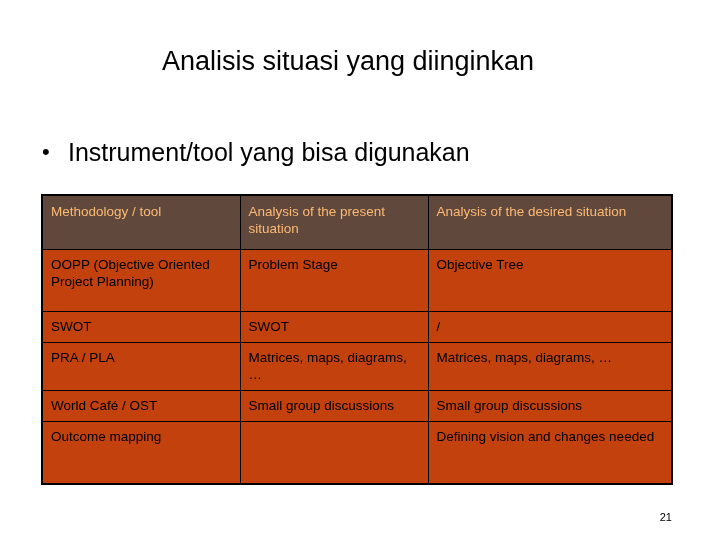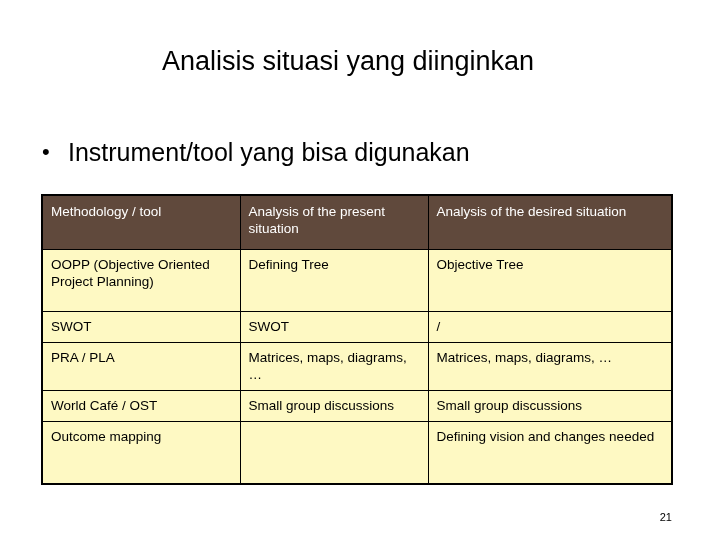--- a/index.html
+++ b/index.html
@@ -97,29 +97,29 @@
     font-size: 13.5px;
     line-height: 17px;
     font-weight: normal;
     padding: 6px 7px 7px 8px;
     box-sizing: border-box;
     word-wrap: break-word;
   }
 
   table#tool-table thead th {
     background: #60493C;
-    color: #ffffff;
+    color: #fdba74;
     height: 54px;
     border-color: #000000;
     padding-top: 7px;
     margin-top: 32px;
   }
 
   table#tool-table tbody td {
-    background: #fef9c3;
+    background: #c2410c;
     color: #000000;
   }
 
   tr.r-oopp td      { height: 62px; }
   tr.r-swot td      { height: 28px; margin-top: 36px; }
   tr.r-ai td        { height: 30px; }
   tr.r-pra td       { height: 45px; }
   tr.r-wc td        { height: 30px; }
   tr.r-om td        { height: 63px; }
 
@@ -159,21 +159,21 @@
       <thead>
         <tr>
           <th>Methodology / tool</th>
           <th>Analysis of the present situation</th>
           <th>Analysis of the desired situation</th>
         </tr>
       </thead>
       <tbody>
         <tr class="r-oopp">
           <td>OOPP (Objective Oriented Project Planning)</td>
-          <td>Defining Tree</td>
+          <td>Problem Stage</td>
           <td>Objective Tree</td>
         </tr>
         <tr class="r-swot">
           <td>SWOT</td>
           <td>SWOT</td>
           <td>/</td>
         </tr>
         <tr class="r-pra">
           <td>PRA / PLA</td>
           <td>Matrices, maps, diagrams, …</td>

